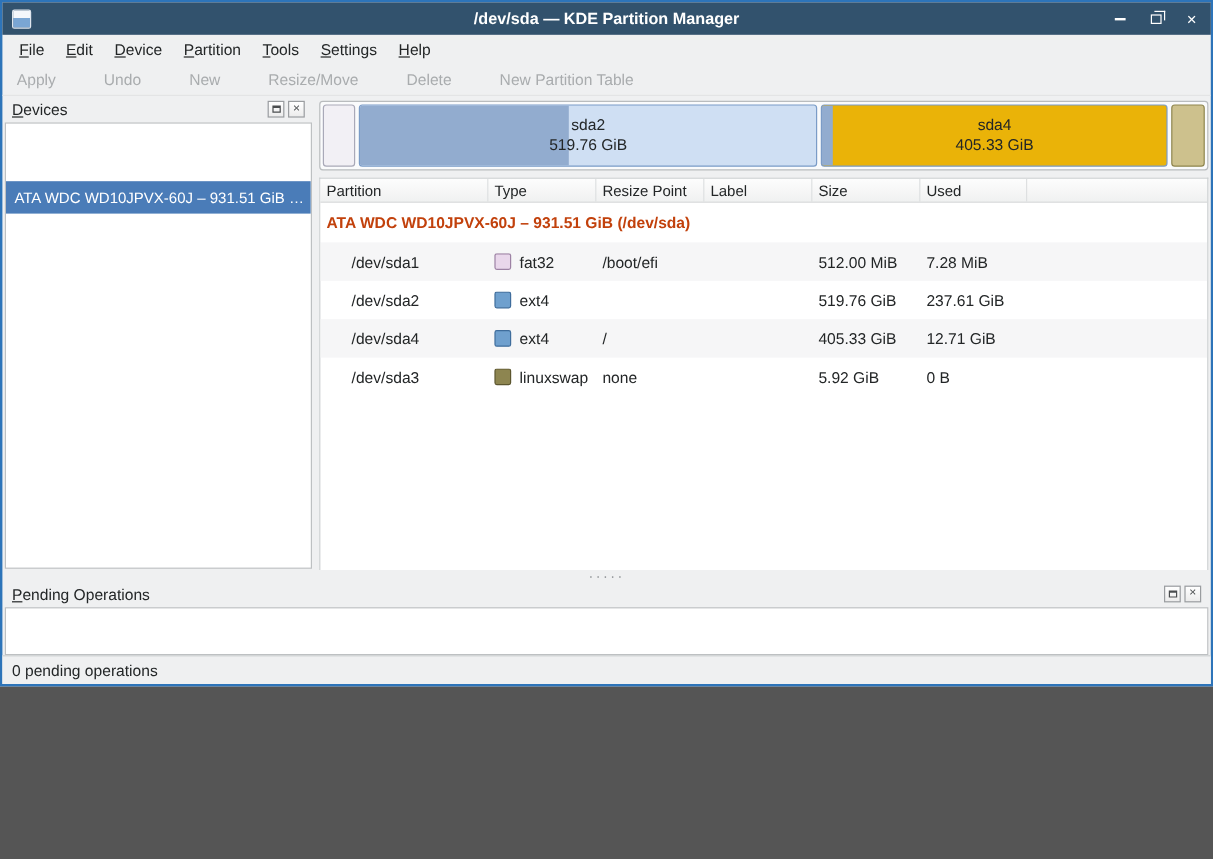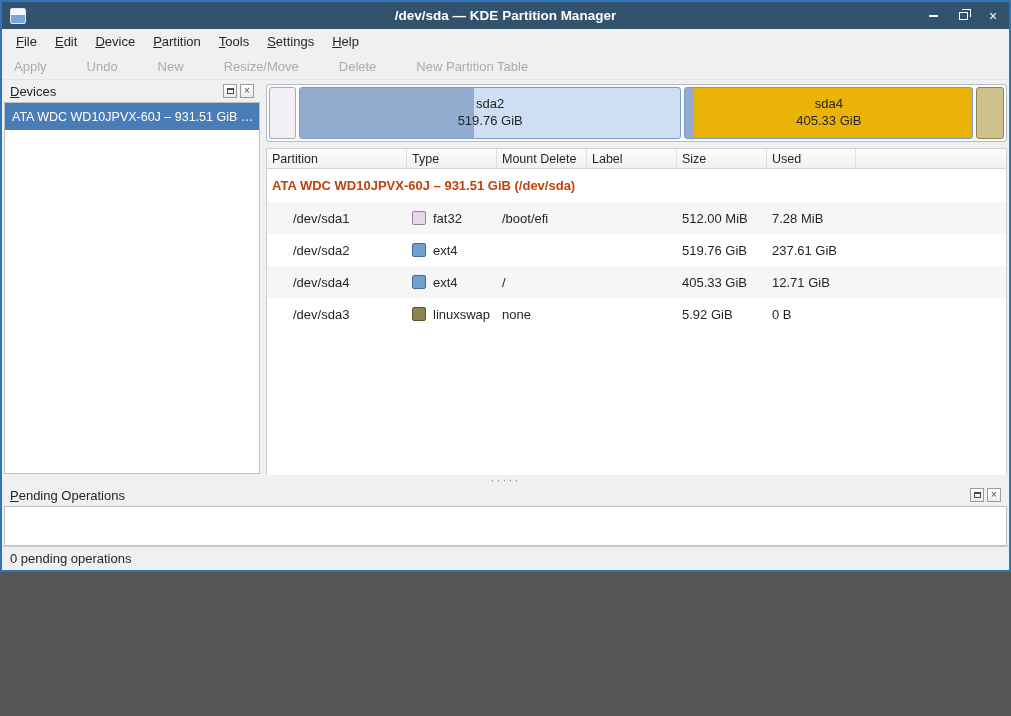--- a/index.html
+++ b/index.html
@@ -32,21 +32,21 @@
   
   .devices-dock { width:260px; flex:none; display:flex; flex-direction:column; }
   .dock-header { height:22px; flex:none; display:flex; align-items:center; padding:0 8px 0 8px; }
   .dock-title { display:block; font-size:13px; color:#232627; }
   .dock-title::first-letter { text-decoration:underline; }
   .dock-spacer { flex:1; }
   .dock-btn { width:14px; height:14px; margin-left:3px; border:1px solid #9a9da0; background:linear-gradient(#ffffff,#ececec); display:flex; align-items:center; justify-content:center; cursor:pointer; }
   .float-glyph { width:7px; height:6px; border:1px solid #4a4d4f; border-top-width:2px; }
   .dock-close-glyph { font-size:10px; line-height:1; color:#4a4d4f; }
   .device-list { flex:1; margin:0 2px 1px 2px; background:#ffffff; border:1px solid #bdc0c2; overflow:hidden; }
-  .device-item { height:27px; display:flex; align-items:center; padding:0 7px; color:#ffffff; font-size:12.5px; white-space:nowrap; overflow:hidden; cursor:pointer; }
+  .device-item { height:27px; display:flex; align-items:center; padding:0 7px; color:#ffffff; font-size:12.5px; white-space:nowrap; overflow:hidden; cursor:pointer;margin-top:48px; }
 
   
   .content { flex:1; display:flex; flex-direction:column; padding:4px 2px 0 4px; min-width:0; }
 
   
   .partbar { height:58px; flex:none; border:1px solid #b9bcbe; border-radius:3px; background:#fafbfc; display:flex; gap:3px; padding:2px; margin-bottom:6px; }
   .seg { position:relative; border:1px solid; border-radius:3px; overflow:hidden; display:flex; align-items:center; justify-content:center; cursor:pointer; }
   .seg-used { position:absolute; left:0; top:0; bottom:0; }
   .seg-label { position:relative; z-index:1; text-align:center; font-size:13px; color:#232627; line-height:1.3; }
 
@@ -161,21 +161,21 @@
             <div></div>
             <div></div>
           </div>
         </div>
       </div>
 
       <div class="ptable">
         <div class="thead">
           <div class="th">Partition</div>
           <div class="th">Type</div>
-          <div class="th">Mount Delete</div>
+          <div class="th">Resize Point</div>
           <div class="th">Label</div>
           <div class="th">Size</div>
           <div class="th">Used</div>
           <div class="th filler"></div>
         </div>
 
         <div class="group-row">ATA WDC WD10JPVX-60J – 931.51 GiB (/dev/sda)</div>
 
         <div class="row alt">
           <div class="cell partition">/dev/sda1</div>

